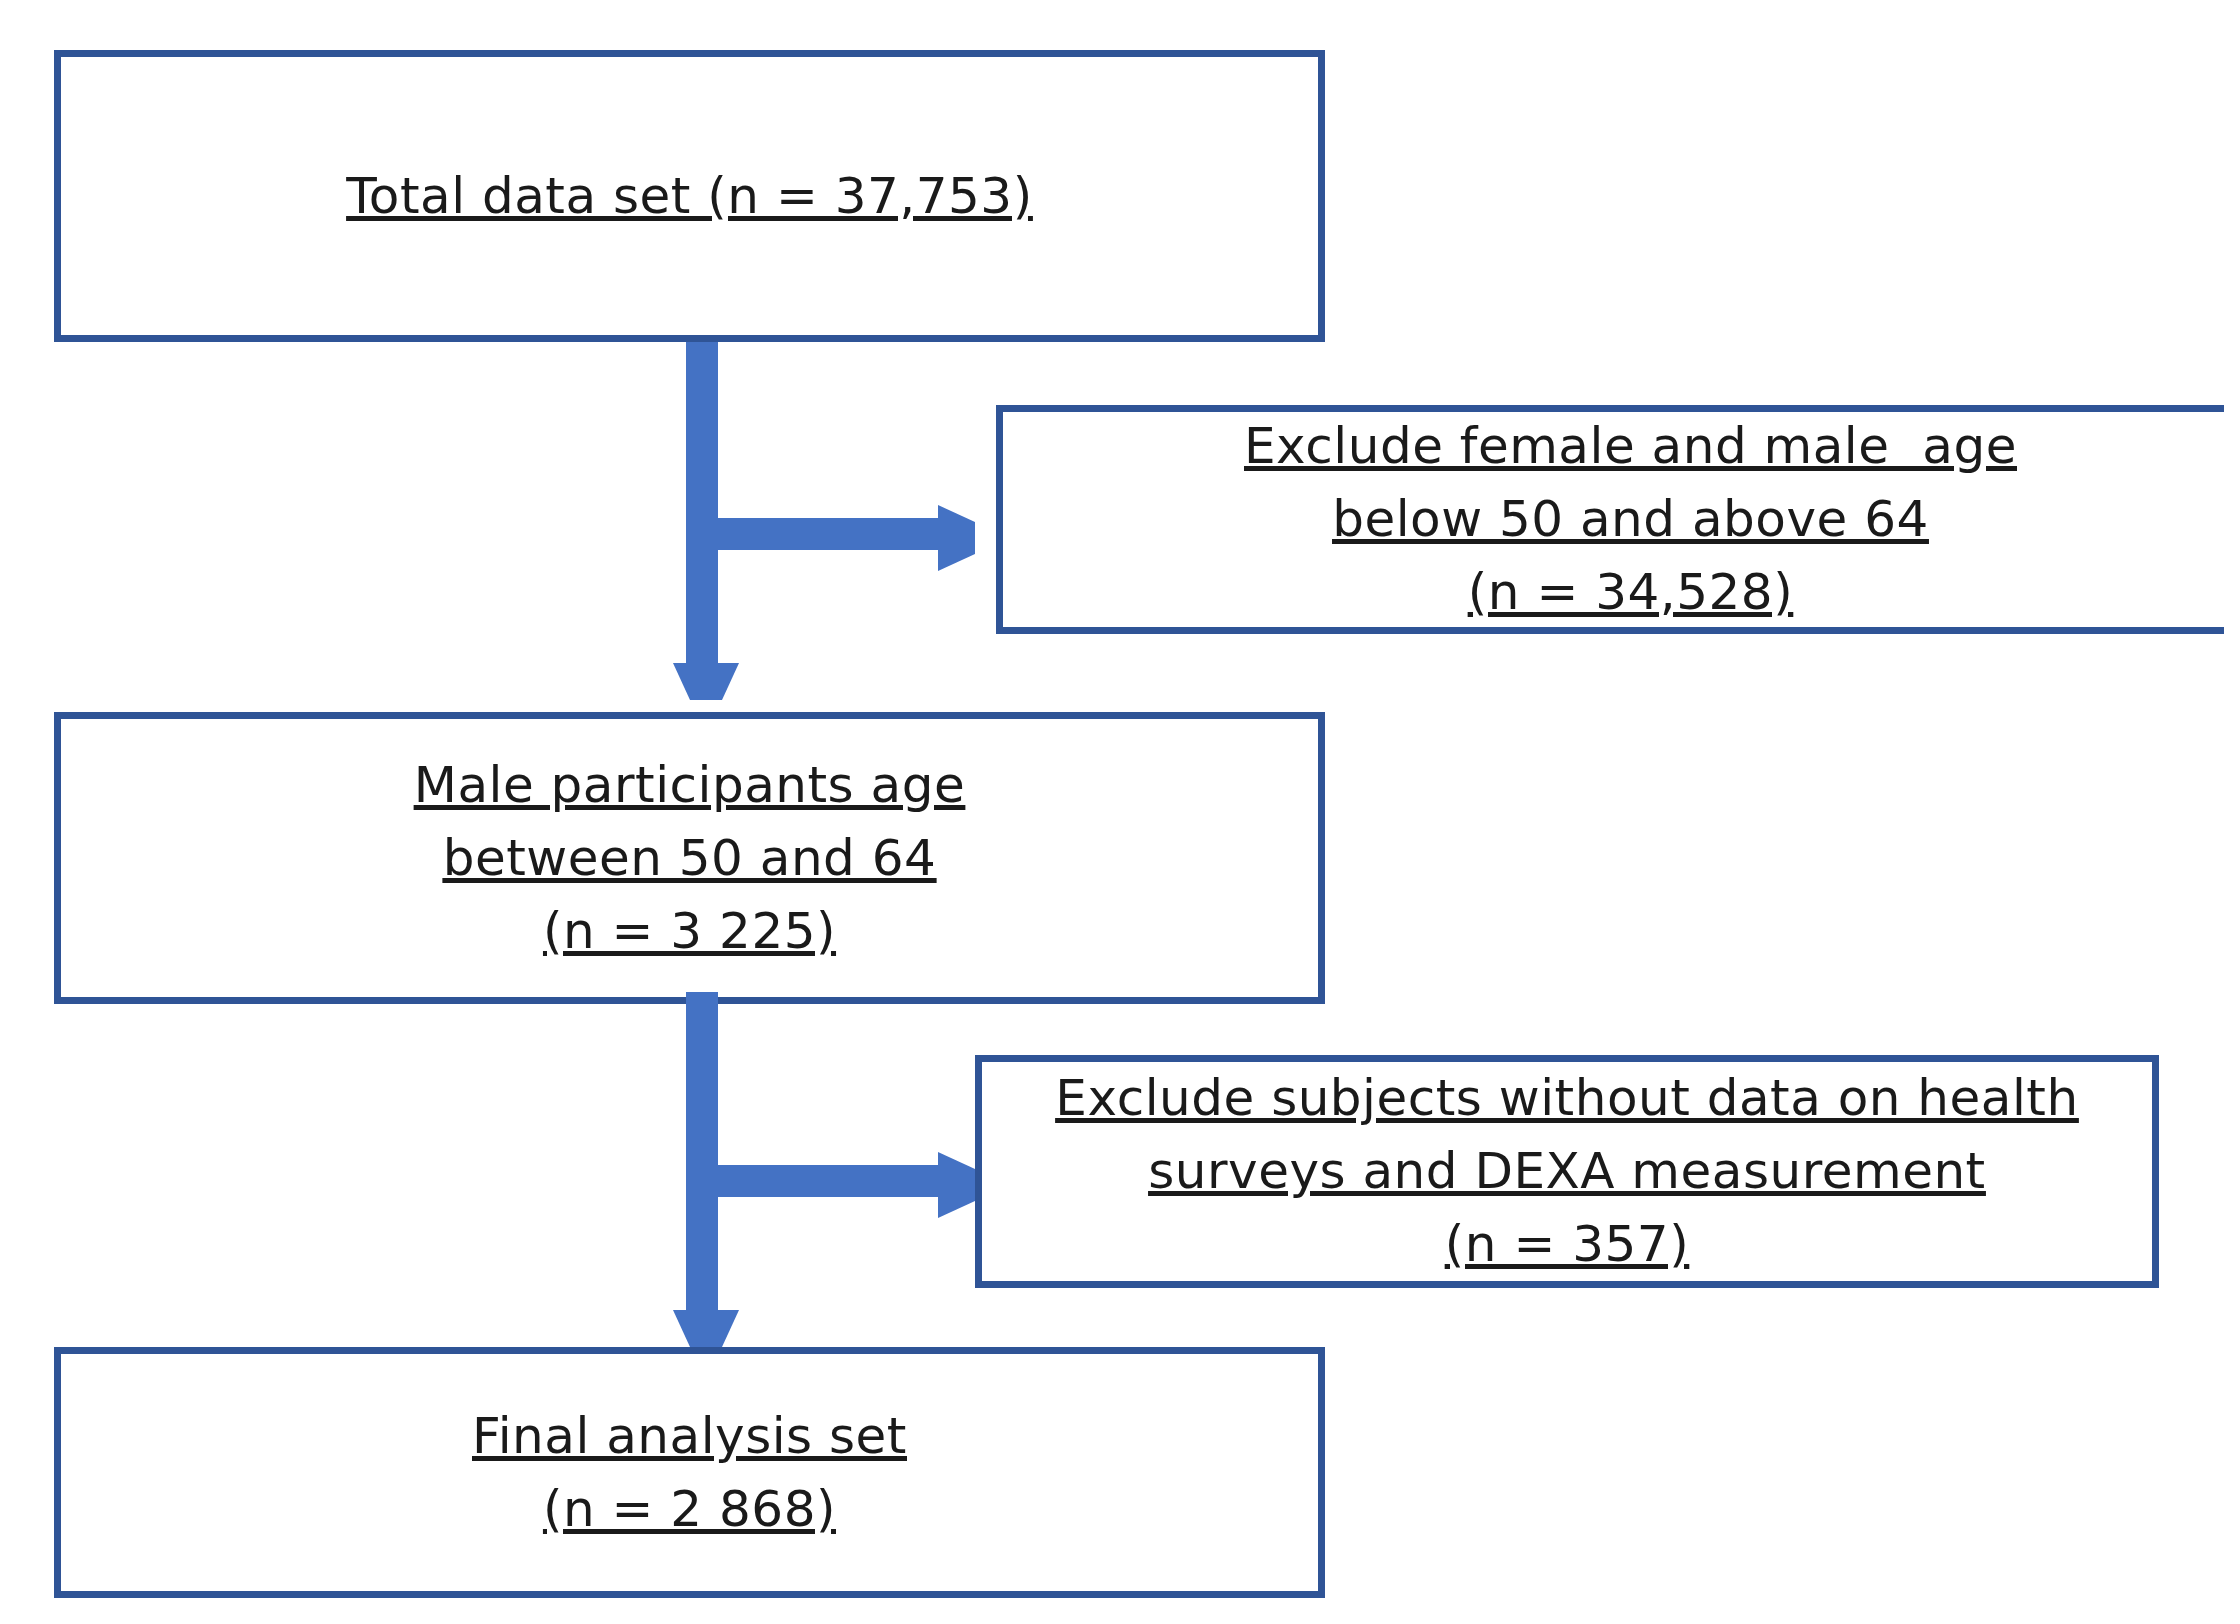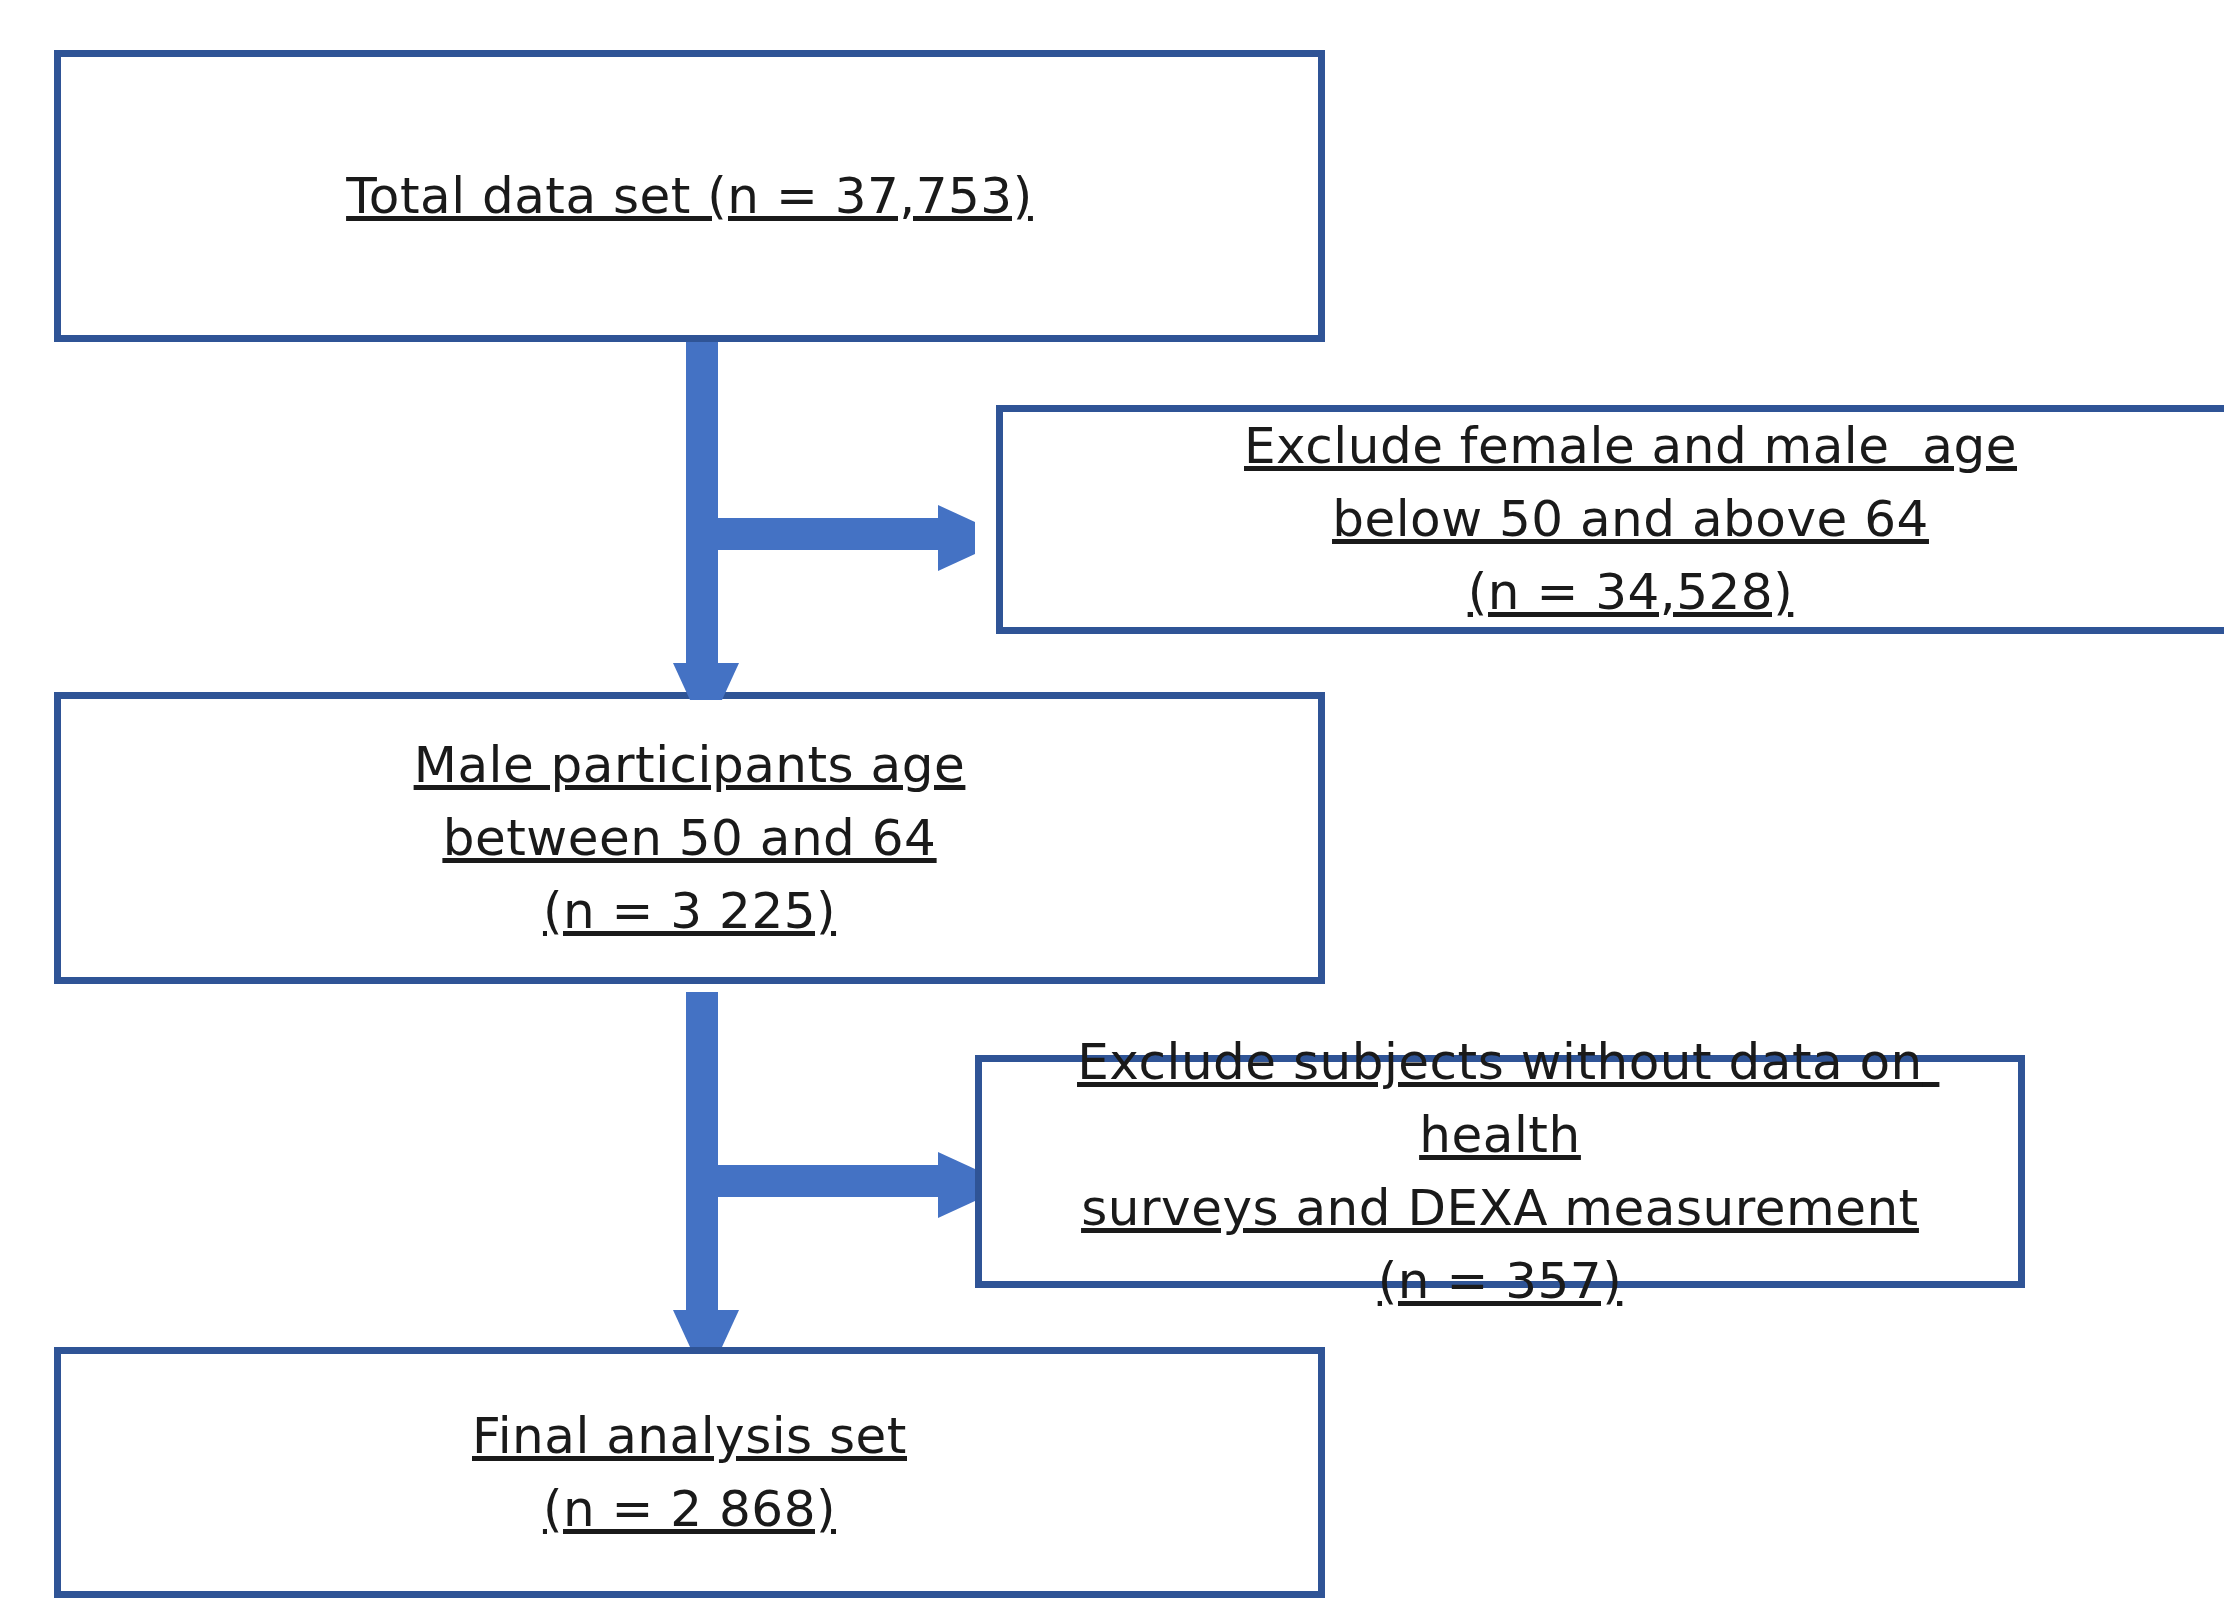--- a/index.html
+++ b/index.html
@@ -31,25 +31,25 @@
   }
   .node .node-text {
     white-space: pre-wrap;
     color: var(--text);
     font-size: 50px;
     line-height: 1.46;
     letter-spacing: 0.5px;
   }
   
   .box-total  { left: 22px;  top: 18px;   width: 1271px; height: 292px; }
-  .box-male   { left: 22px;  top: 660px;  width: 1271px; height: 292px; }
+  .box-male   { left: 22px;  top: 680px;  width: 1271px; height: 292px; }
   .box-final  { left: 22px;  top: 1315px; width: 1271px; height: 251px; }
   
   .box-excl1  { left: 964px; top: 373px;  width: 1269px; height: 229px; }
-  .box-excl2  { left: 943px; top: 1023px; width: 1050px; height: 233px; }
+  .box-excl2  { left: 943px; top: 1023px; width: 1184px; height: 233px; }
 
   
   .line {
     position: absolute;
     background: var(--connector);
   }
   .vline1 { left: 654px; top: 310px;  width: 8px; height: 324px; }
   .vline2 { left: 654px; top: 960px;  width: 8px; height: 321px; }
   .hline1 { left: 658px; top: 486px;  width: 251px; height: 8px; }
   .hline2 { left: 658px; top: 1133px; width: 251px; height: 8px; }

